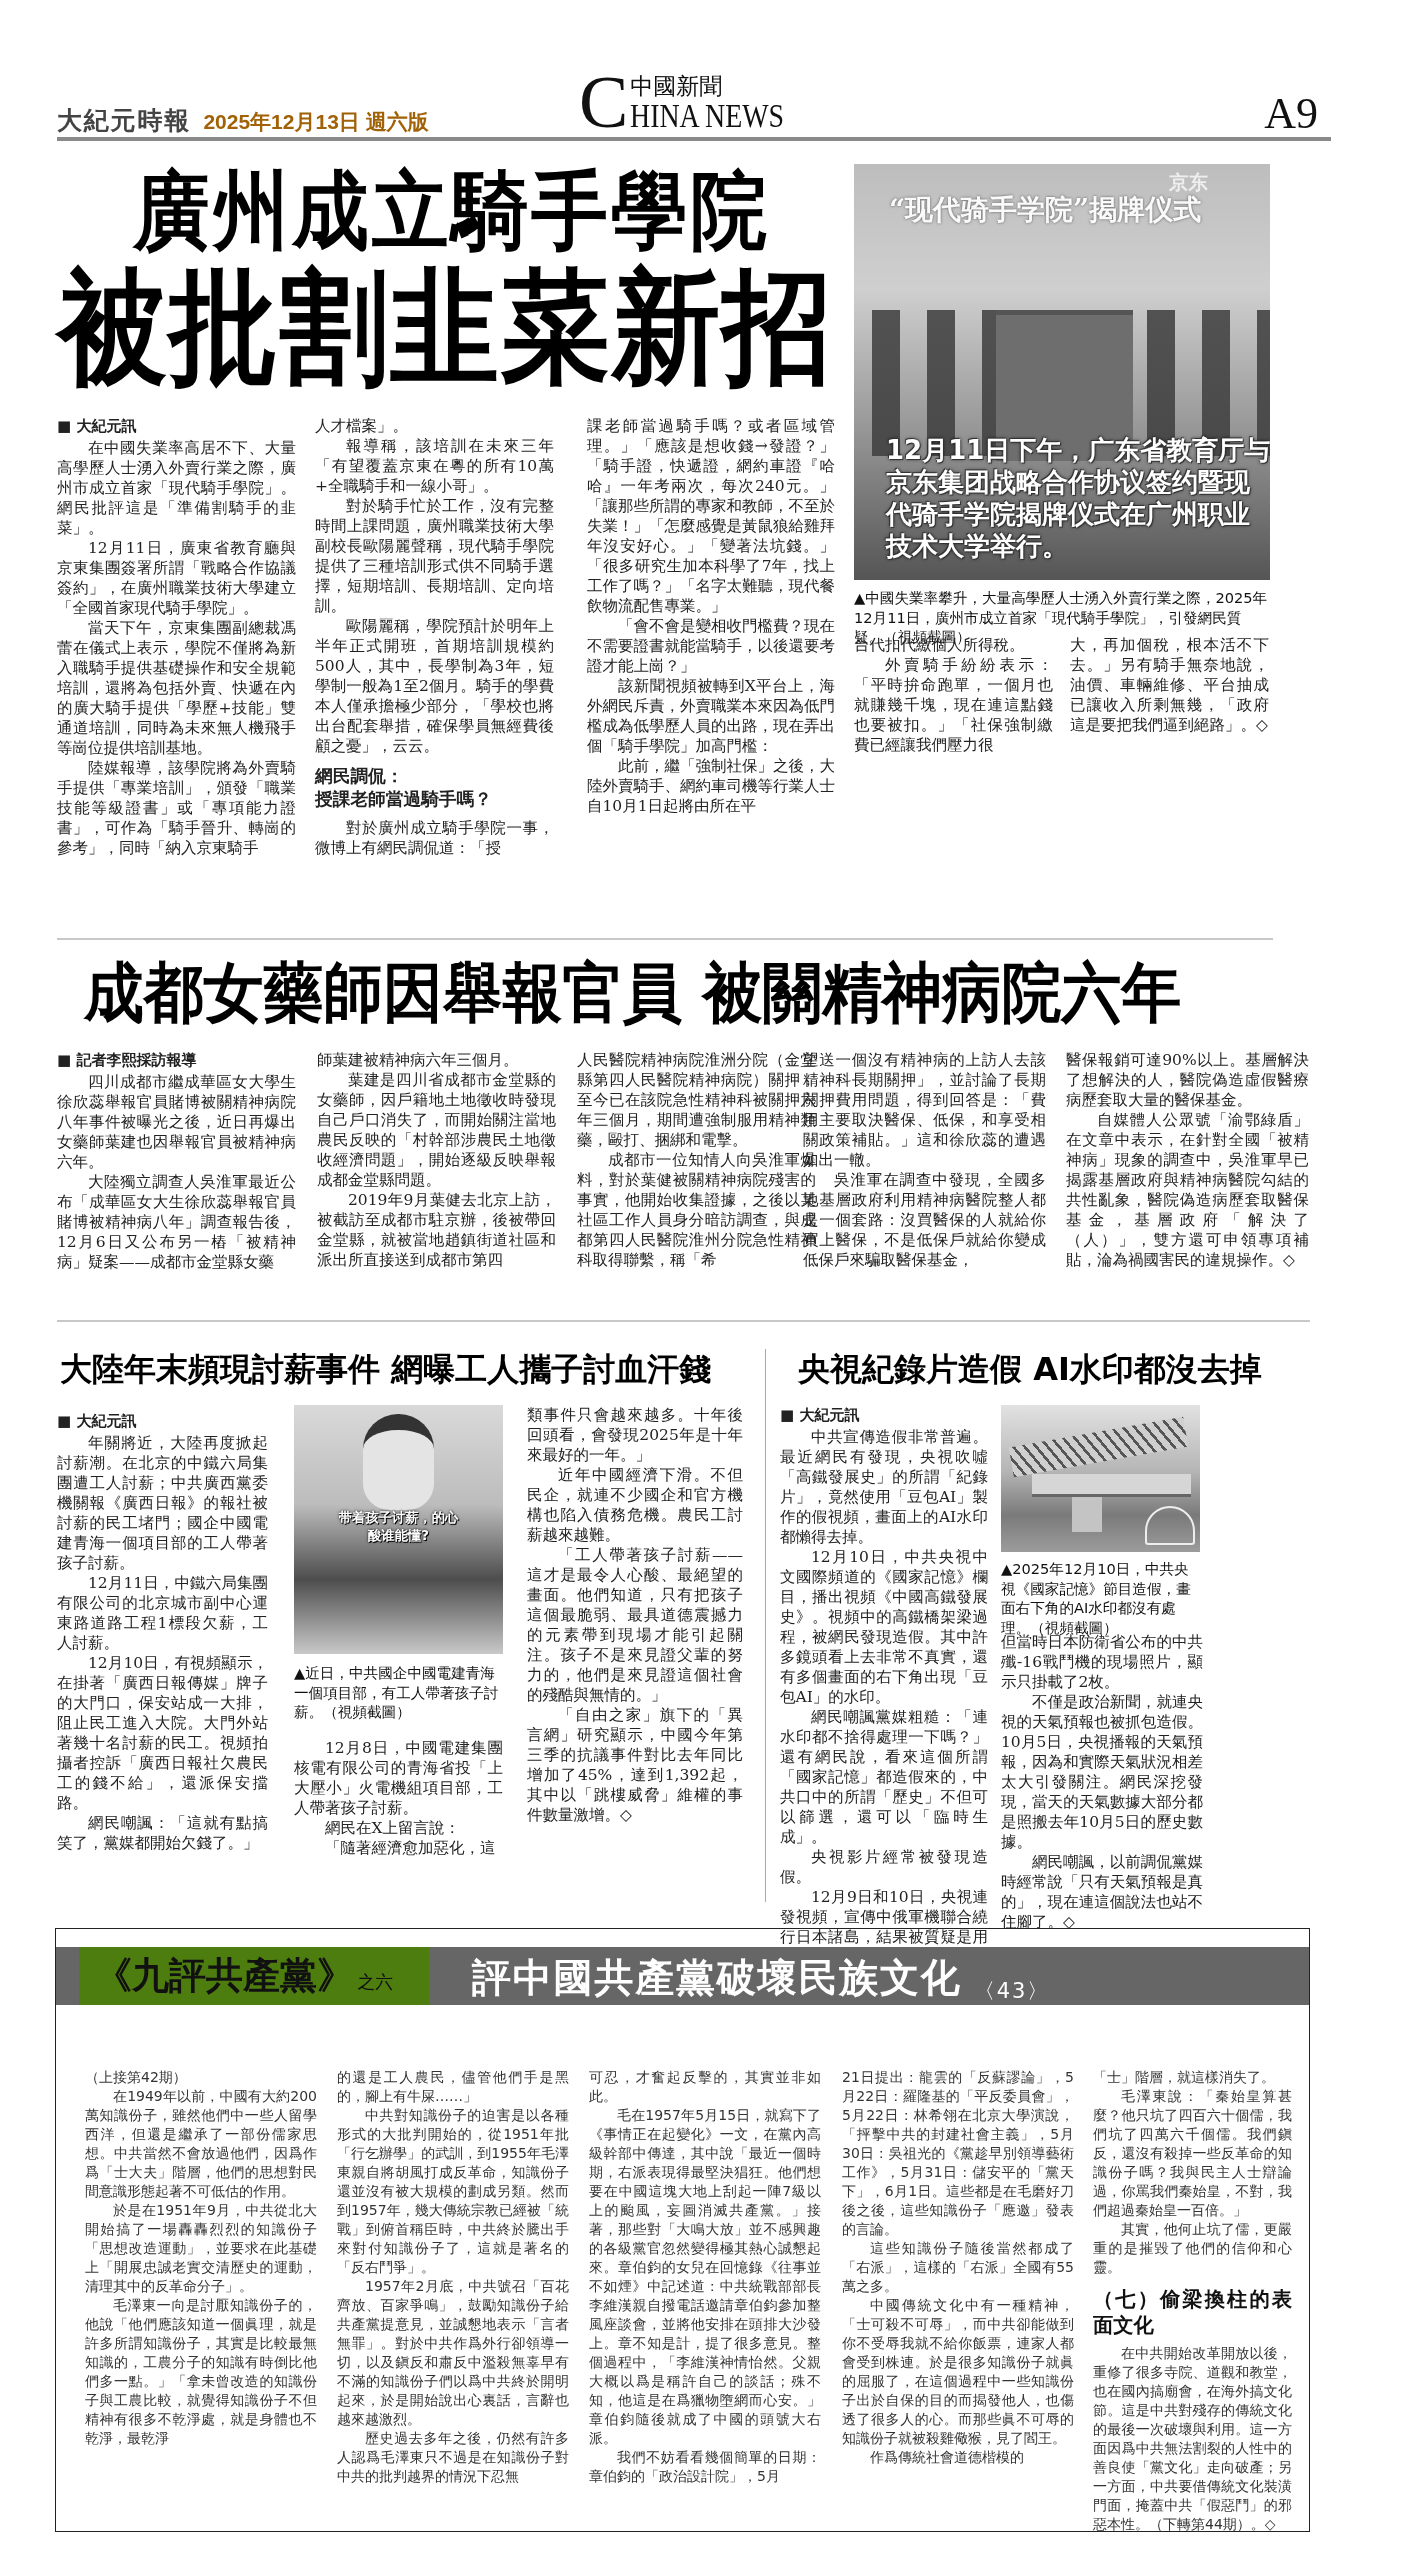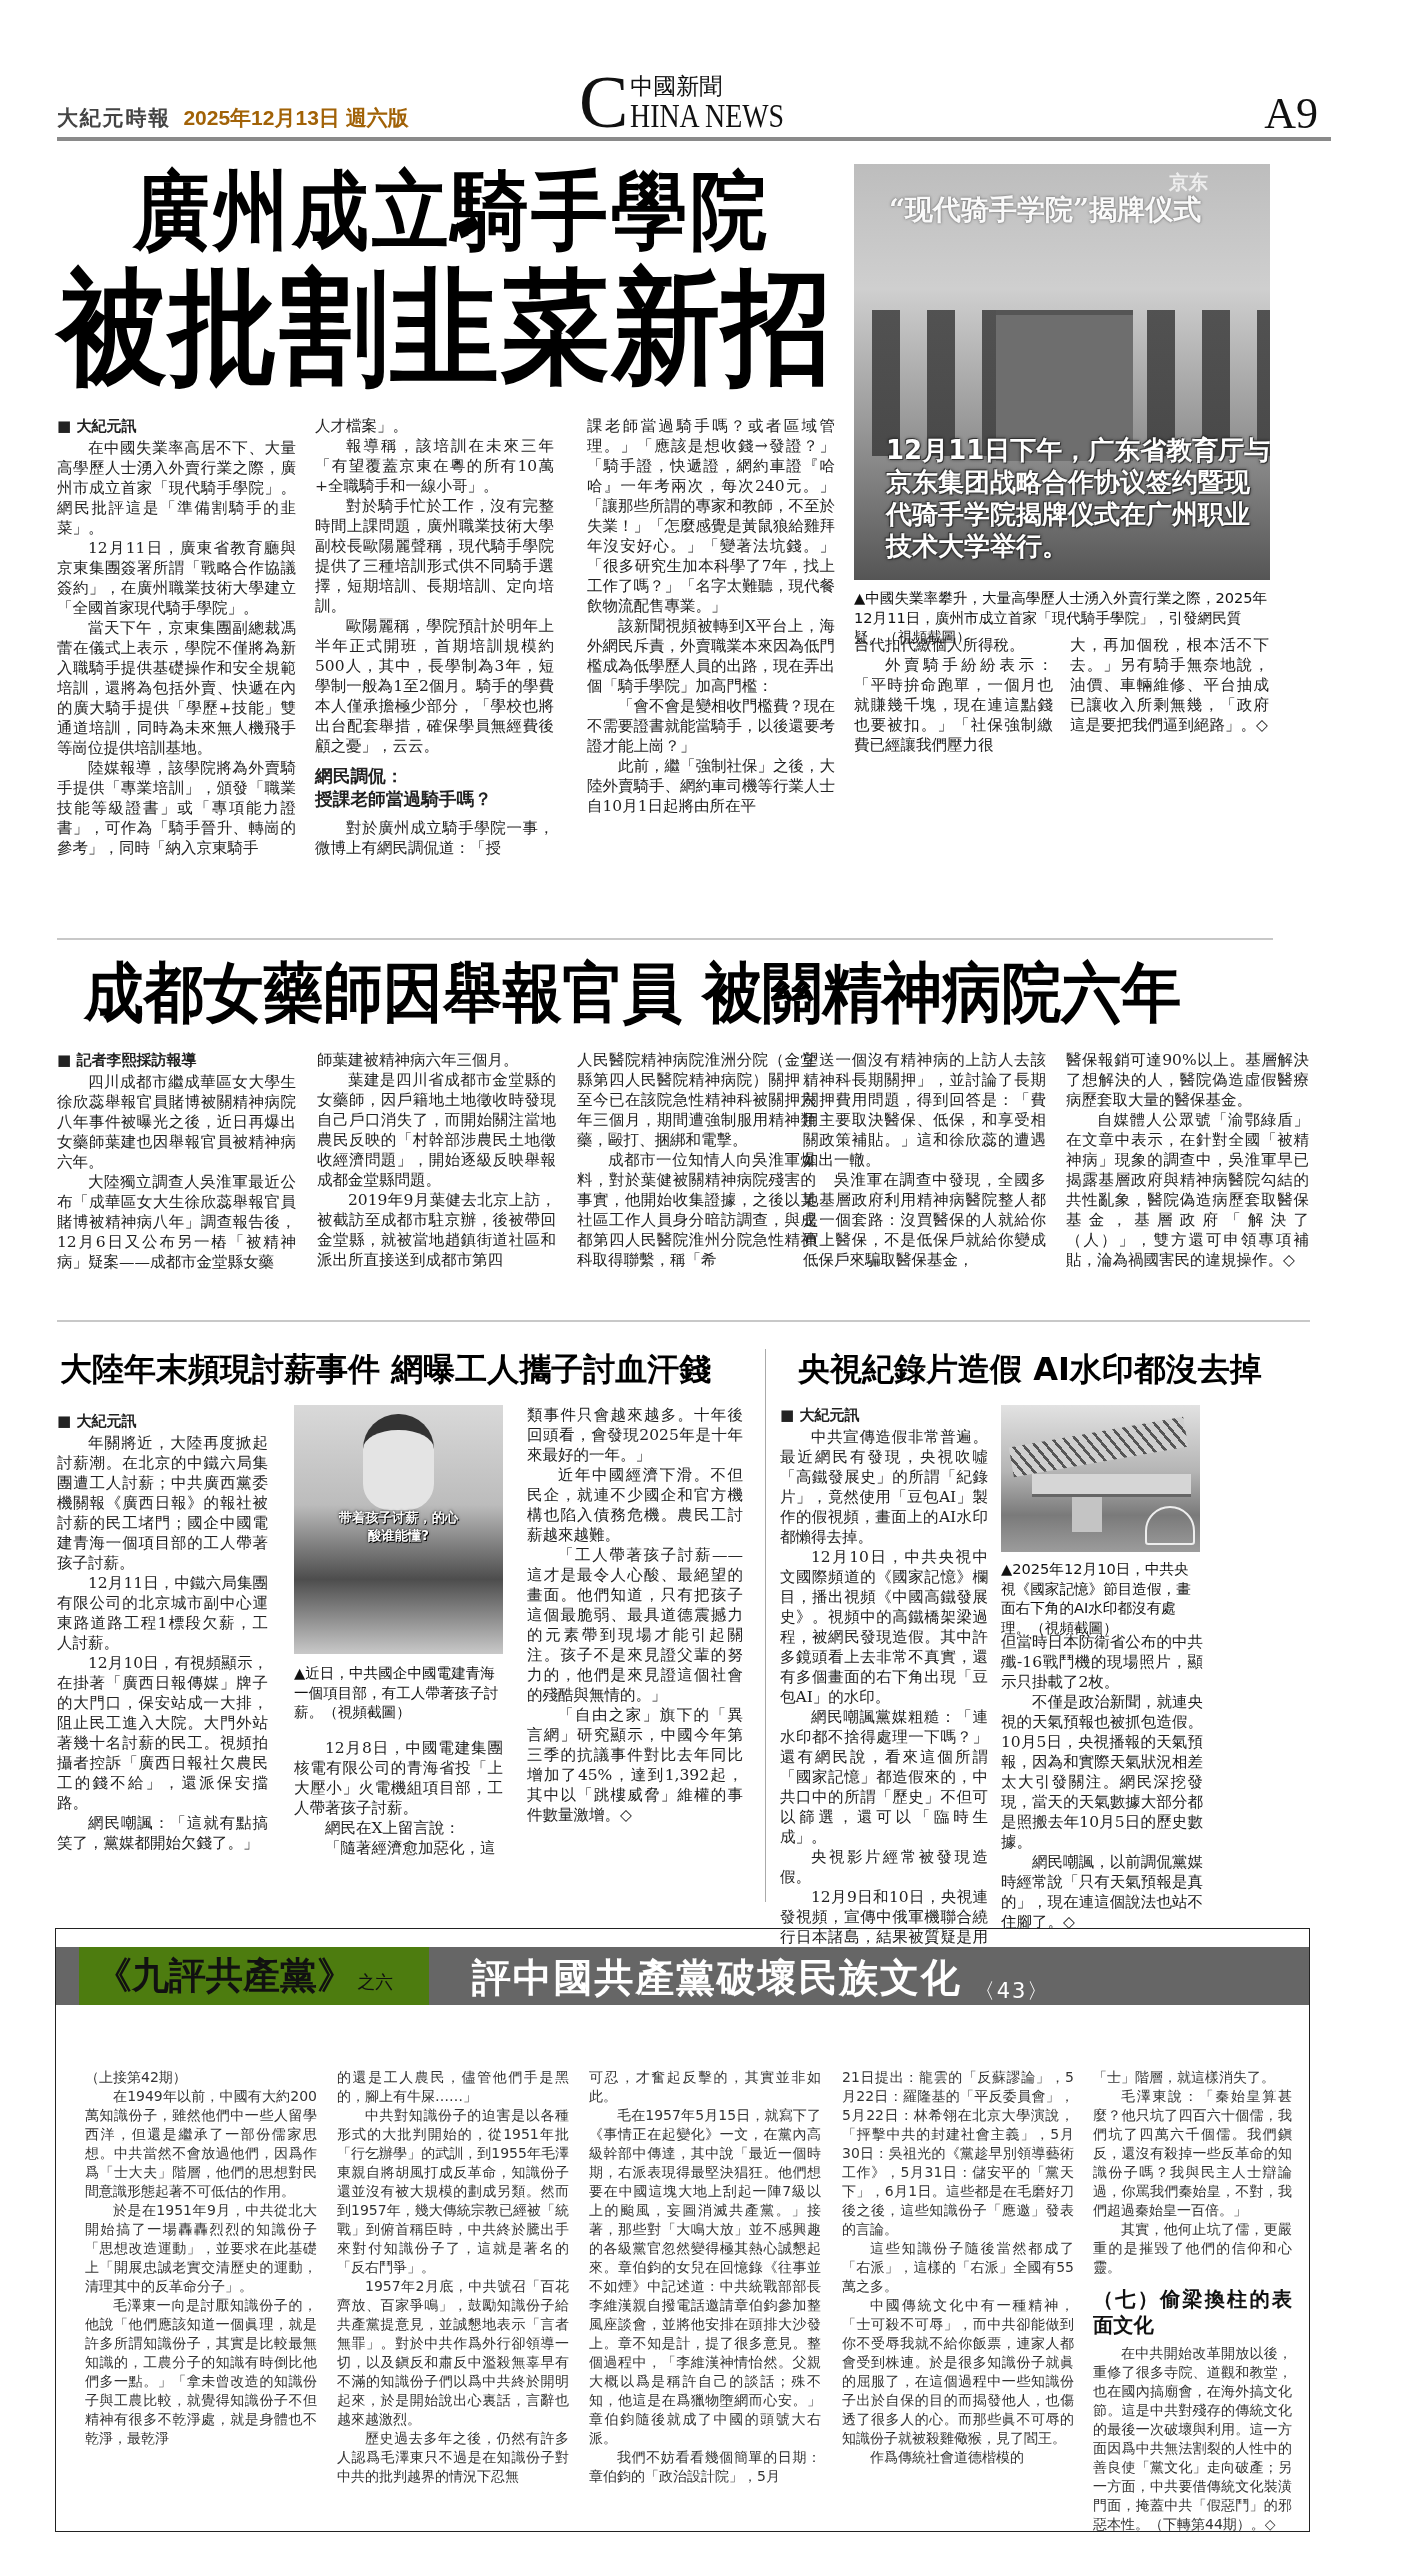--- a/index.html
+++ b/index.html
@@ -1,20 +1,20 @@
 <!DOCTYPE html>
 <html style="font-size:14px"><head>
 <meta charset="utf-8">
 <style>
   html,body{margin:0;padding:0;background:#fff;}
   body{width:1415px;height:2576px;position:relative;overflow:hidden;
        font-family:"DejaVu Serif","Liberation Serif",serif;color:#1a1a1a;}
   .abs{position:absolute;}
   .masthead-left{left:57px;top:104px;display:flex;align-items:baseline;gap:12.4px;}
-  .paper-name{font-family:"DejaVu Sans",sans-serif;font-weight:bold;font-size:21px;color:#444;letter-spacing:1.8px;}
+  .paper-name{font-family:"DejaVu Sans",sans-serif;font-weight:bold;font-size:25px;color:#444;letter-spacing:1.8px;}
   .paper-date{font-family:"Liberation Sans",sans-serif;font-size:21px;font-weight:bold;color:#a16207;}
   .brand{left:579px;top:71px;display:flex;align-items:flex-end;}
   .brand-c{font-family:"Liberation Serif",serif;font-size:74px;line-height:62px;color:#111;}
   .brand-stack{display:flex;flex-direction:column;margin-left:1.8px;}
   .brand-cn{font-family:"DejaVu Sans",sans-serif;font-size:23px;line-height:25px;color:#111;}
   .brand-en{font-family:"Liberation Serif",serif;font-size:34px;line-height:34px;color:#111;transform:scaleX(0.82);transform-origin:left;}
   .page-no{right:97px;top:88px;font-family:"Liberation Serif",serif;font-size:44px;color:#111;}
   .rule{left:57px;width:1274px;height:3.5px;background:#8a8a8a;top:137px;}
   .thin-rule{height:1.8px;background:#c8c8c8;}
   .headline{font-family:"DejaVu Sans",sans-serif;font-weight:bold;color:#000;white-space:nowrap;line-height:1;}
@@ -85,22 +85,22 @@
   <p>歐陽麗稱，學院預計於明年上半年正式開班，首期培訓規模約500人，其中，長學制為3年，短學制一般為1至2個月。騎手的學費本人僅承擔極少部分，「學校也將出台配套舉措，確保學員無經費後顧之憂」，云云。</p>
   <div class="subhead">
     <div>網民調侃：</div>
     <div>授課老師當過騎手嗎？</div>
   </div>
   <p>對於廣州成立騎手學院一事，微博上有網民調侃道：「授</p>
 </div>
 
 <div class="abs col" style="left:587px;top:416px;width:248px;">
   <p class="noind">課老師當過騎手嗎？或者區域管理。」「應該是想收錢→發證？」「騎手證，快遞證，網約車證『哈哈』一年考兩次，每次240元。」「讓那些所謂的專家和教師，不至於失業！」「怎麼感覺是黃鼠狼給雞拜年沒安好心。」「變著法坑錢。」「很多研究生加本科學了7年，找上工作了嗎？」「名字太難聽，現代餐飲物流配售專業。」</p>
+  <p>「會不會是變相收門檻費？現在不需要證書就能當騎手，以後還要考證才能上崗？」</p>
   <p>該新聞視頻被轉到X平台上，海外網民斥責，外賣職業本來因為低門檻成為低學歷人員的出路，現在弄出個「騎手學院」加高門檻：</p>
-  <p>「會不會是變相收門檻費？現在不需要證書就能當騎手，以後還要考證才能上崗？」</p>
   <p>此前，繼「強制社保」之後，大陸外賣騎手、網約車司機等行業人士自10月1日起將由所在平</p>
 </div>
 
 <div class="photo" style="left:854px;top:164px;width:416px;height:416px;">
   <div class="photo-logo">京东</div>
   <div class="photo-title">“现代骑手学院”揭牌仪式</div>
   <div class="people"></div>
   <div class="board"></div>
   <div class="photo-overlay">12月11日下午，广东省教育厅与京东集团战略合作协议签约暨现代骑手学院揭牌仪式在广州职业技术大学举行。</div>
 </div>

